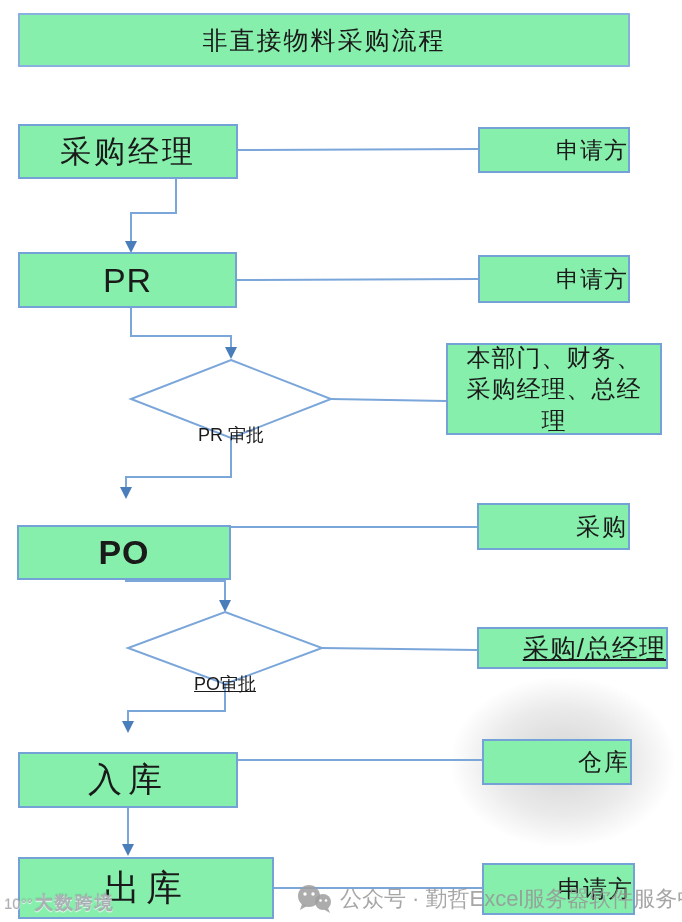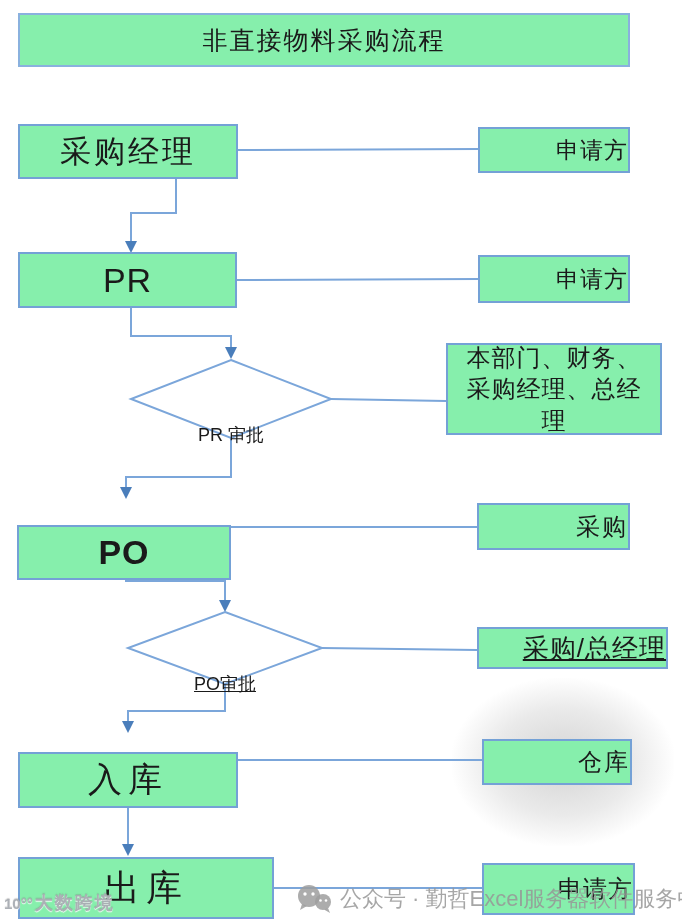--- a/index.html
+++ b/index.html
@@ -28,21 +28,21 @@
   .arrowhead{fill:var(--arrowhead,#4a7ebb);stroke:none;}
   .halo{
     position:absolute;left:452px;top:678px;width:222px;height:168px;z-index:0;
     background:radial-gradient(ellipse at center, rgba(140,140,140,0.38) 0%, rgba(160,160,160,0.22) 45%, rgba(255,255,255,0) 72%);
   }
   .wm-left{
     position:absolute;left:4px;top:891px;z-index:5;display:flex;align-items:center;gap:2px;
     color:rgba(168,172,178,0.95);font-size:18px;font-weight:bold;letter-spacing:2px;
     text-shadow:0 1px 1px rgba(255,255,255,0.9), 0 -1px 1px rgba(120,120,120,0.35);
   }
-  .wm-left .wm-logo{font-size:15px;letter-spacing:0;font-weight:bold;}
+  .wm-left .wm-logo{font-size:15px;letter-spacing:0;font-weight:normal;}
   .wm-center{
     position:absolute;left:296px;top:884px;z-index:5;display:flex;align-items:center;gap:8px;
     color:rgba(150,150,150,0.85);font-size:22px;white-space:nowrap;
   }
 </style>
 </head>
 <body>
 
 <div id="page">
 

